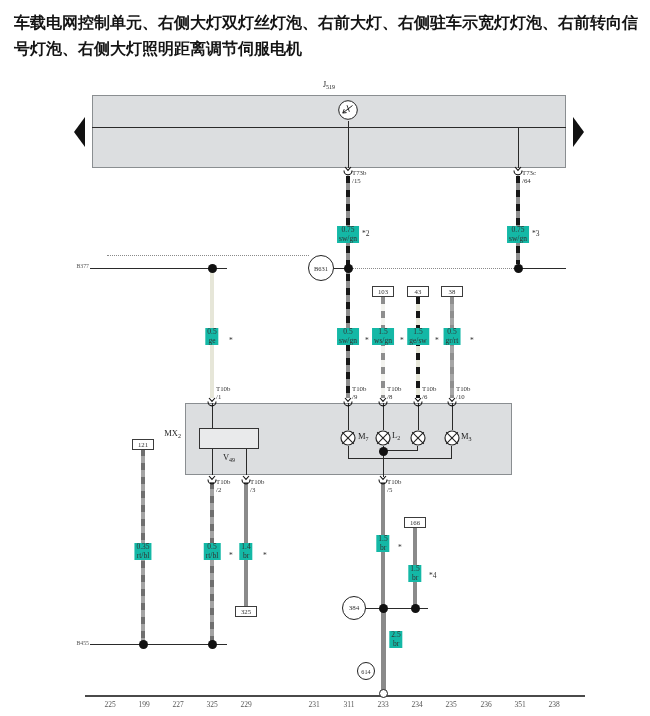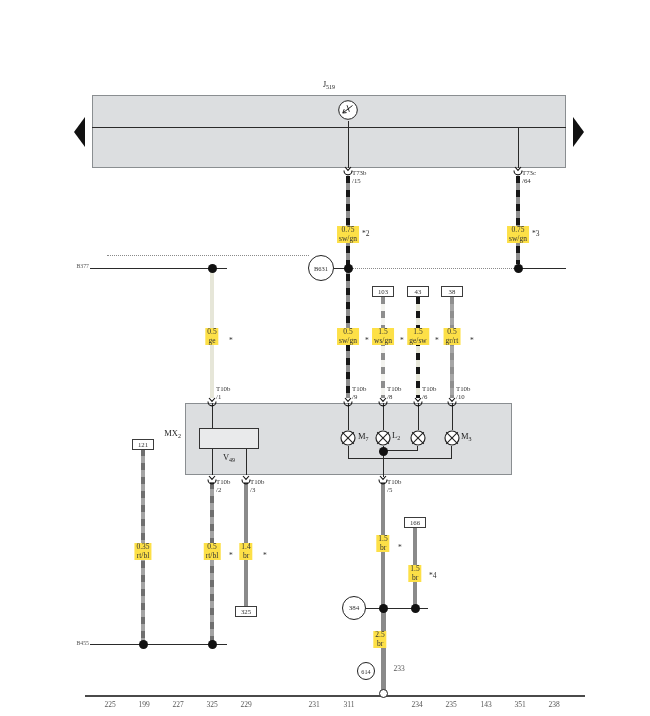--- a/index.html
+++ b/index.html
@@ -16,21 +16,21 @@
   .wire{position:absolute;}
   .p-sw_gn{background:repeating-linear-gradient(180deg,#161616 0 7px,#8e8e8e 7px 14px);}
   .p-ws_gn{background:repeating-linear-gradient(180deg,#8e8e8e 0 7px,#f3f3ef 7px 14px);}
   .p-ge_sw{background:repeating-linear-gradient(180deg,#161616 0 7px,#e7e7d9 7px 14px);}
   .p-gr_rt{background:repeating-linear-gradient(180deg,#8f8f8f 0 7px,#a6a6a6 7px 14px);}
   .p-rt_bl{background:repeating-linear-gradient(180deg,#6f6f6f 0 7px,#a3a3a3 7px 14px);}
   .p-ge{background:#e6e6d8;}
   .p-br{background:#8a8a8a;}
   .dot{position:absolute;width:9px;height:9px;border-radius:50%;background:#111;}
   .wlabel{position:absolute;transform:translateX(-50%);text-align:center;font-size:7.5px;
-          line-height:1.15;background:#fde047;padding:0 2px;color:#333;white-space:nowrap;}
+          line-height:1.15;background:#14b8a6;padding:0 2px;color:#333;white-space:nowrap;}
   .star{position:absolute;font-size:7.5px;color:#333;}
   .tname{position:absolute;font-size:6.8px;color:#333;line-height:1;white-space:nowrap;}
   .cbox{position:absolute;width:22px;height:11px;border:1px solid #3c3c3c;background:#fff;
         box-sizing:border-box;font-size:6.8px;text-align:center;line-height:9px;color:#333;}
   .node{position:absolute;border:1.2px solid #222;border-radius:50%;background:#fff;
         display:flex;align-items:center;justify-content:center;color:#333;box-sizing:border-box;}
   .bracket{position:absolute;border-left:1.1px solid #2a2a2a;border-right:1.1px solid #2a2a2a;
            border-bottom:1.1px solid #2a2a2a;box-sizing:border-box;}
   .raillabel{position:absolute;transform:translateX(-100%);font-size:5.8px;color:#555;}
   .scalenum{position:absolute;transform:translateX(-50%);font-size:7.5px;color:#555;}
@@ -38,20 +38,21 @@
   .complabel .sub{font-size:6px;vertical-align:-1.5px;}
   .tri{position:absolute;width:0;height:0;}
   .ground{position:absolute;width:9px;height:9px;border-radius:50%;background:#fff;
           border:1.5px solid #222;box-sizing:border-box;}
   svg{display:block;}
 </style>
 </head>
 <body>
 
 <div id="stage">
+  <div id="title">车载电网控制单元、右侧大灯双灯丝灯泡、右前大灯、右侧驻车示宽灯灯泡、右前转向信号灯泡、右侧大灯照明距离调节伺服电机</div>
   <div id="layer" class="abs" style="left:0;top:0;width:650px;height:716px;">
       <div class="panel" style="position: absolute; left: 92px; top: 95px; width: 474px; height: 73px; z-index: 0;"></div>
       <div class="hline" style="position: absolute; left: 92px; top: 127px; width: 474px; z-index: 1;"></div>
       <div class="complabel" style="position: absolute; left: 329px; top: 80px; transform: translateX(-50%); font-size: 8px; z-index: 6;"><span>J</span><span class="sub">519</span></div>
       <svg width="24" height="24" style="position: absolute; overflow: visible; left: 336px; top: 98px;">
         <circle cx="12" cy="12" r="9.3" fill="#fff" stroke="#222" stroke-width="1"></circle>
         <line x1="16.5" y1="7.5" x2="6.8" y2="15" stroke="#222" stroke-width="1"></line>
         <line x1="6.8" y1="15" x2="10.6" y2="14.6" stroke="#222" stroke-width="1"></line>
         <line x1="6.8" y1="15" x2="8.2" y2="11.2" stroke="#222" stroke-width="1"></line>
         <line x1="11" y1="7.2" x2="13.4" y2="13.8" stroke="#222" stroke-width="0.9"></line>
@@ -234,21 +235,21 @@
         <div>br</div>
       </div>
       <div class="wlabel" style="position: absolute; left: 383px; top: 535px; z-index: 6;">
         <div>1.5</div>
         <div>br</div>
       </div>
       <div class="wlabel" style="position: absolute; left: 415px; top: 565px; z-index: 6;">
         <div>1.5</div>
         <div>br</div>
       </div>
-      <div class="wlabel" style="position: absolute; left: 380px; top: 631px; z-index: 6;">
+      <div class="wlabel" style="position: absolute; left: 396px; top: 631px; z-index: 6;">
         <div>2.5</div>
         <div>br</div>
       </div>
       <div class="star" style="position: absolute; left: 362px; top: 229px; z-index: 6;">*2</div>
       <div class="star" style="position: absolute; left: 532px; top: 229px; z-index: 6;">*3</div>
       <div class="star" style="position: absolute; left: 229px; top: 336px; z-index: 6;">*</div>
       <div class="star" style="position: absolute; left: 365px; top: 336px; z-index: 6;">*</div>
       <div class="star" style="position: absolute; left: 400px; top: 336px; z-index: 6;">*</div>
       <div class="star" style="position: absolute; left: 435px; top: 336px; z-index: 6;">*</div>
       <div class="star" style="position: absolute; left: 470px; top: 336px; z-index: 6;">*</div>
@@ -268,20 +269,20 @@
       <div class="ground" style="position: absolute; left: 378.5px; top: 688.5px; z-index: 7;"></div>
       <div style="position: absolute; left: 85px; top: 695px; width: 500px; height: 1.6px; background: rgb(74, 74, 74); z-index: 3;"></div>
       <div class="scalenum" style="position: absolute; left: 110px; top: 700px; z-index: 6;">225</div>
       <div class="scalenum" style="position: absolute; left: 144px; top: 700px; z-index: 6;">199</div>
       <div class="scalenum" style="position: absolute; left: 178px; top: 700px; z-index: 6;">227</div>
       <div class="scalenum" style="position: absolute; left: 212px; top: 700px; z-index: 6;">325</div>
       <div class="scalenum" style="position: absolute; left: 246px; top: 700px; z-index: 6;">229</div>
       <div class="scalenum" style="position: absolute; left: 280px; top: 700px; z-index: 6; margin-top: 47px;">230</div>
       <div class="scalenum" style="position: absolute; left: 314px; top: 700px; z-index: 6;">231</div>
       <div class="scalenum" style="position: absolute; left: 349px; top: 700px; z-index: 6;">311</div>
-      <div class="scalenum" style="position: absolute; left: 383px; top: 664px; z-index: 6; margin-left: 16px;">233</div>
+      <div class="scalenum" style="position: absolute; left: 383px; top: 700px; z-index: 6;">233</div>
       <div class="scalenum" style="position: absolute; left: 417px; top: 700px; z-index: 6;">234</div>
       <div class="scalenum" style="position: absolute; left: 451px; top: 700px; z-index: 6;">235</div>
-      <div class="scalenum" style="position: absolute; left: 486px; top: 700px; z-index: 6;">143</div>
+      <div class="scalenum" style="position: absolute; left: 486px; top: 700px; z-index: 6;">236</div>
       <div class="scalenum" style="position: absolute; left: 520px; top: 700px; z-index: 6;">351</div>
       <div class="scalenum" style="position: absolute; left: 554px; top: 700px; z-index: 6;">238</div>
     </div>
 </div>
 
 </body></html>

